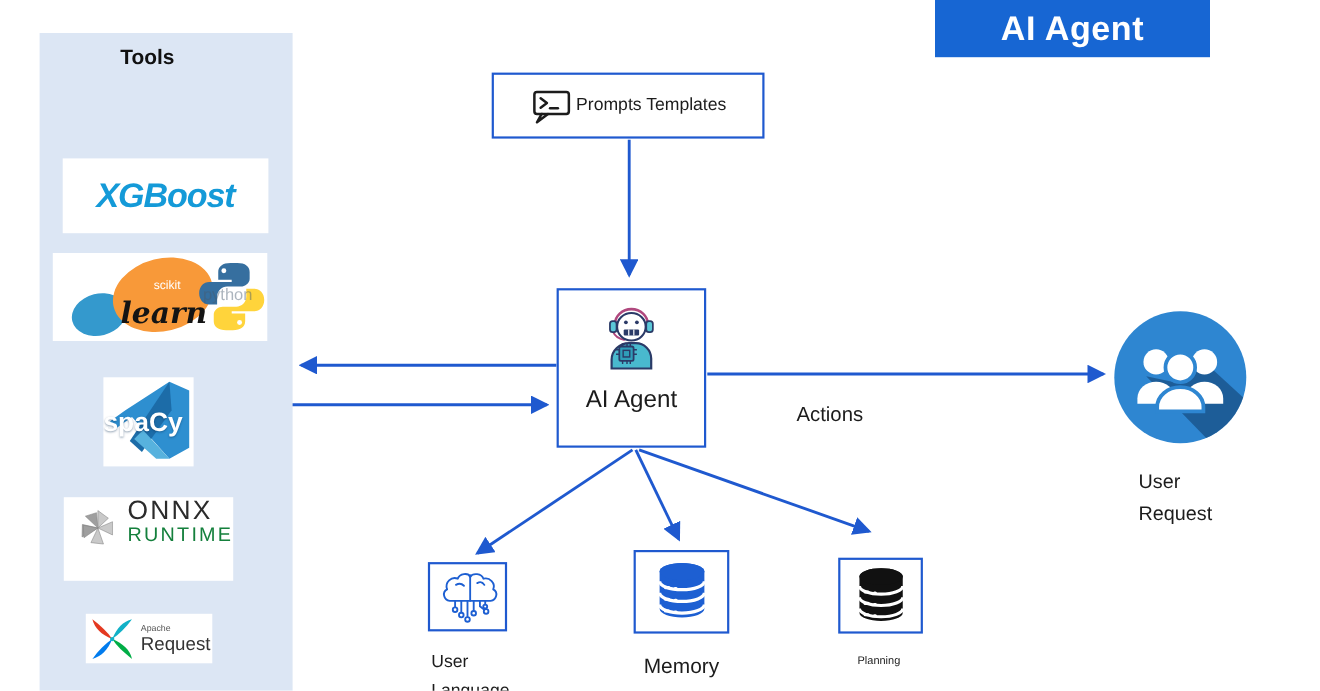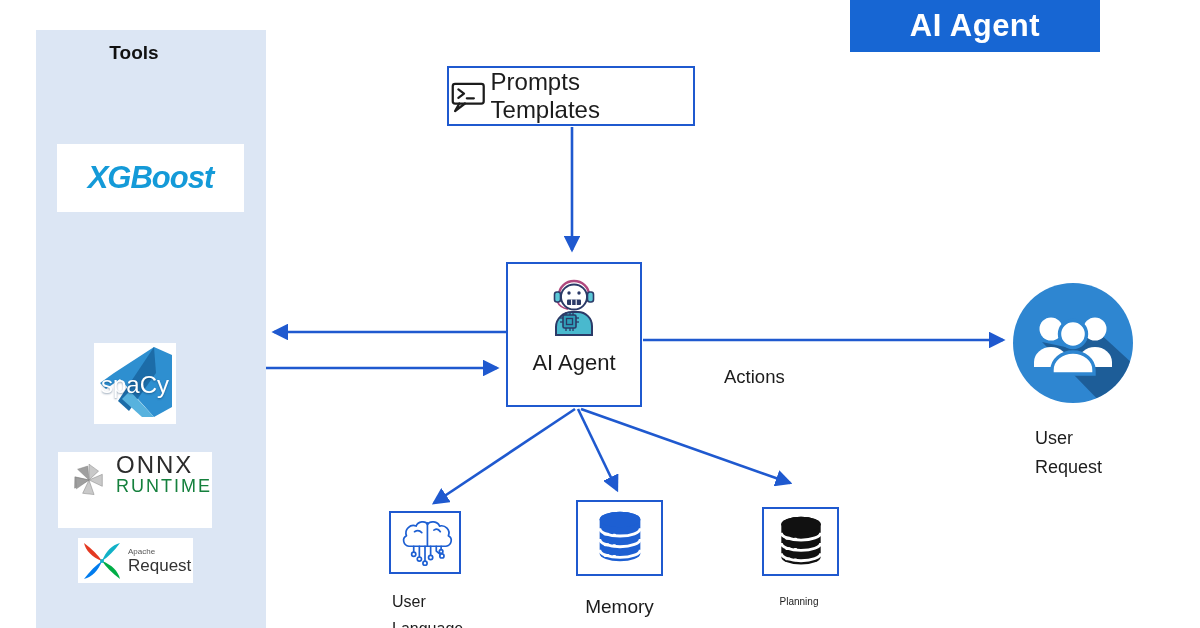--- a/index.html
+++ b/index.html
@@ -19,40 +19,40 @@
 
   
   .sidebar{position:absolute;left:36px;top:30px;width:230px;height:598px;background:var(--sidebar-bg);}
   .sidebar-title{position:absolute;left:0;top:12px;width:196px;text-align:center;
                  font-size:19px;font-weight:bold;color:#111;}
   .logo-card{position:absolute;background:#ffffff;display:flex;align-items:center;justify-content:center;}
   .card-xgboost{left:21px;top:82px;width:187px;height:68px;margin-top:32px;}
   .xgboost-text{font-size:31px;font-weight:800;font-style:italic;color:var(--xgboost-text);letter-spacing:-1px;}
   .card-sklearn{left:12px;top:200px;width:195px;height:80px;}
   .card-spacy{left:58px;top:313px;width:82px;height:81px;position:absolute;}
-  .spacy-text{position:absolute;left:0;top:28px;width:82px;text-align:center;color:#fff;
-              font-weight:normal;font-size:24px;text-shadow:0 1px 2px rgba(0,40,80,.45);}
+  .spacy-text{position:absolute;left:0;top:28px;width:82px;color:#fff;
+              font-weight:bold;font-size:24px;text-shadow:0 1px 2px rgba(0,40,80,.45);}
   .card-onnx{left:22px;top:422px;width:154px;height:76px;display:flex;align-items:flex-start;gap:8px;padding-left:12px;justify-content:flex-start;}
   .onnx-words{display:flex;flex-direction:column;line-height:1.05;}
   .onnx-line1{font-size:24px;letter-spacing:2px;color:#2b2b2b;}
   .onnx-line2{font-size:18px;letter-spacing:2px;color:#15803d;}
-  .card-airflow{left:42px;top:508px;width:115px;height:45px;display:flex;align-items:center;gap:6px;padding-left:4px;justify-content:flex-start;}
+  .card-airflow{left:42px;top:528px;width:115px;height:45px;display:flex;align-items:center;gap:6px;padding-left:4px;justify-content:flex-start;}
   .airflow-words{display:flex;flex-direction:column;line-height:1;}
   .airflow-line1{font-size:8px;color:#555;margin-bottom:1px;}
   .airflow-line2{font-size:17px;color:#333;font-weight:500;}
 
   
   .banner{position:absolute;left:850px;top:0;width:250px;height:52px;background:var(--banner-bg);
           display:flex;align-items:center;justify-content:center;}
   .banner-label{color:#fff;font-size:31px;font-weight:bold;letter-spacing:.5px;}
 
   
   .node-box{position:absolute;border:2px solid var(--accent);background:#fff;}
   .prompts-box{left:447px;top:66px;width:248px;height:60px;display:flex;align-items:center;justify-content:center;gap:4px;}
-  .prompts-label{font-size:24px;color:var(--ink);}
+  .prompts-label{font-size:16px;color:var(--ink);}
   .agent-box{left:506px;top:262px;width:136px;height:145px;border-width:2.5px;
              display:flex;flex-direction:column;align-items:center;}
   .agent-label{font-size:22px;color:var(--ink);margin-top:12px;}
   .actions-label{position:absolute;left:724px;top:366px;font-size:18.5px;color:var(--ink);}
 
   .user-icon-wrap{position:absolute;left:1012px;top:282px;width:122px;height:122px;}
   .user-label{position:absolute;left:1035px;top:424px;font-size:18px;line-height:29px;color:var(--ink);}
 
   .llm-box{left:389px;top:511px;width:72px;height:63px;display:flex;align-items:center;justify-content:center;}
   .memory-box{left:576px;top:500px;width:87px;height:76px;display:flex;align-items:center;justify-content:center;}
@@ -85,20 +85,35 @@
     </g>
   </svg>
 
   <div class="sidebar">
     <div class="sidebar-title">Tools</div>
 
     <div class="logo-card card-xgboost">
       <span class="xgboost-text">XGBoost</span>
     </div>
 
+    <div class="logo-card card-sklearn">
+      <svg width="195" height="80" viewBox="0 0 195 80">
+        <ellipse cx="42" cy="56" rx="25" ry="19" fill="#3499cd" transform="rotate(-14 42 56)"></ellipse>
+        <ellipse cx="100" cy="38" rx="46" ry="33" fill="#f89939" transform="rotate(-14 100 38)"></ellipse>
+        <text x="104" y="33" text-anchor="middle" font-size="11" fill="#ffffff">scikit</text>
+        <text x="101" y="64" text-anchor="middle" font-size="27" font-style="italic" font-weight="bold" font-family="DejaVu Serif, serif" fill="#141414">learn</text>
+        <g transform="translate(130,7) scale(1.02)">
+          <path d="M31 2c-7 0-11 3-11 8v7h12v2H12c-5 0-9 4-9 10s4 10 9 10h7v-7c0-5 4-9 9-9h12c4 0 8-3 8-7v-6c0-5-4-8-11-8h-6z" fill="#366f9f"></path>
+          <path d="M33 62c7 0 11-3 11-8v-7H32v-2h20c5 0 9-4 9-10s-4-10-9-10h-7v7c0 5-4 9-9 9H24c-4 0-8 3-8 7v6c0 5 4 8 11 8h6z" fill="#ffd43b"></path>
+          <circle cx="25" cy="9" r="2.2" fill="#ffffff"></circle>
+          <circle cx="39" cy="55" r="2.2" fill="#ffffff"></circle>
+        </g>
+        <text x="159" y="43" text-anchor="middle" font-size="15" fill="rgba(70,90,110,0.45)">python</text>
+      </svg>
+    </div>
 
     <div class="card-spacy logo-card">
       <svg width="82" height="81" viewBox="0 0 82 81">
         <polygon points="60,4 78,12 78,64 60,74 26,36 12,46 6,40 20,30" fill="#2e8fd0"></polygon>
         <polygon points="60,4 24,58 35,68 62,30" fill="#1c6ca8"></polygon>
         <polygon points="60,74 36,48 28,56 48,74" fill="#57b2de"></polygon>
       </svg>
       <div class="spacy-text">spaCy</div>
     </div>
 

